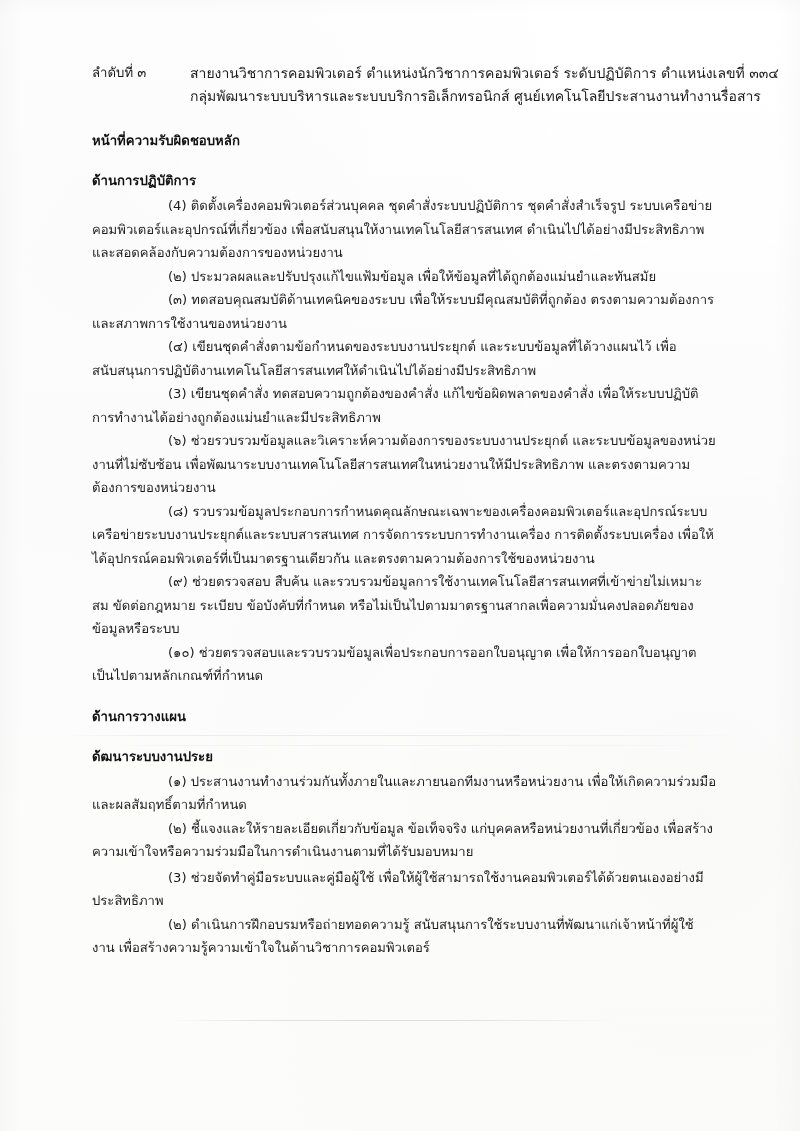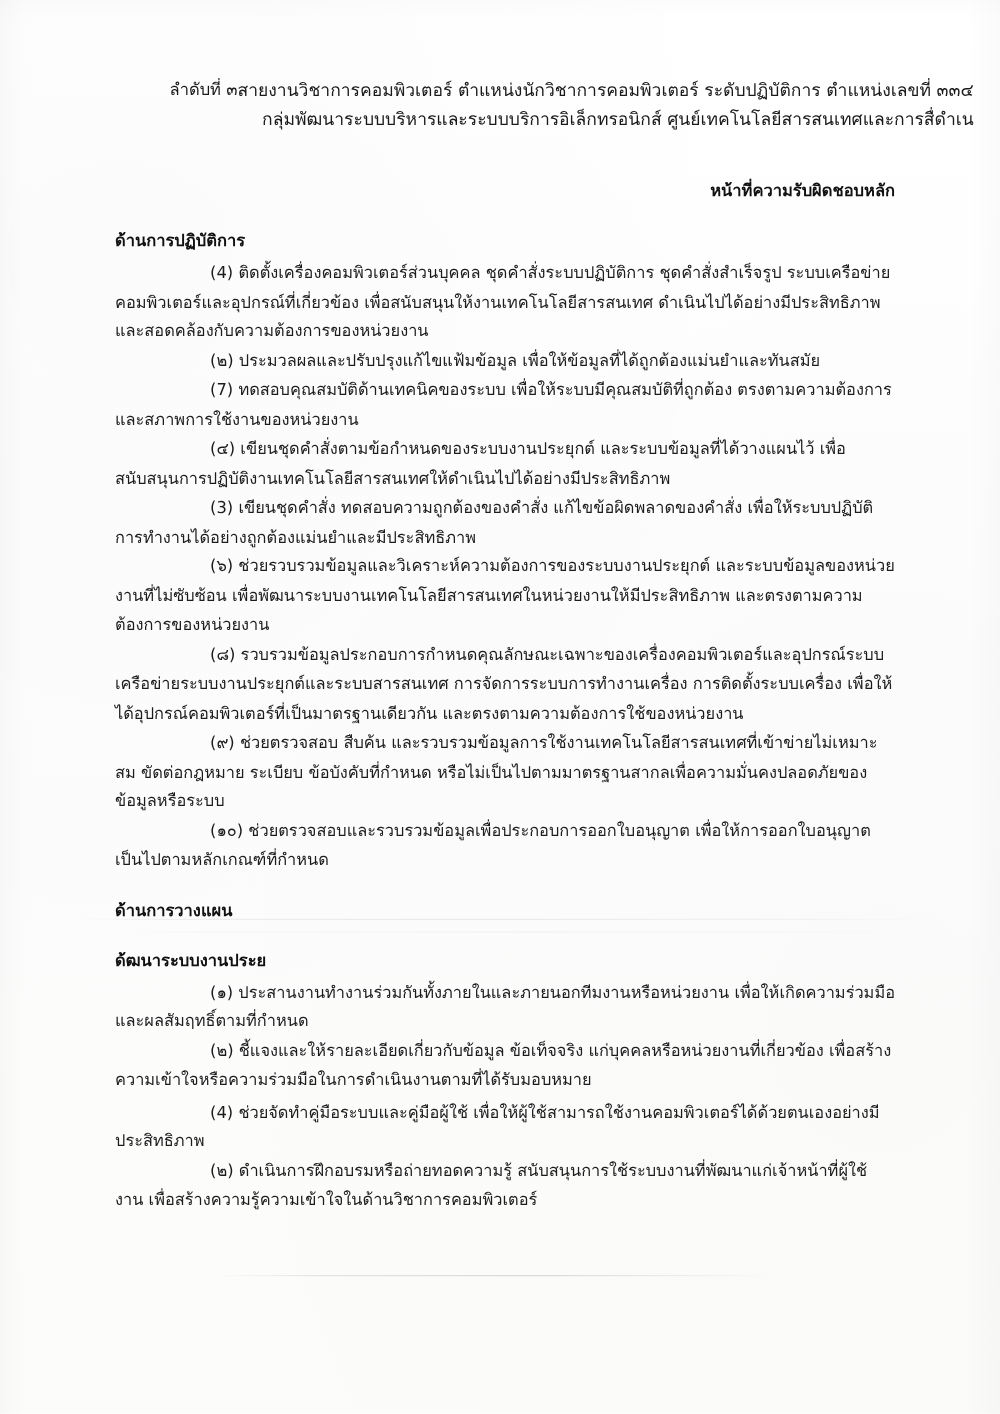--- a/index.html
+++ b/index.html
@@ -40,22 +40,21 @@
   .section-heading,
   .header-line,
   .header-label {
     font-family: "DejaVu Sans", "Liberation Sans", sans-serif;
     -webkit-font-smoothing: antialiased;
   }
 
   .header-block {
     display: flex;
     flex-direction: column;
-    margin-bottom: 36px;
-    text-align: right;
+    margin-bottom: 23px;
   }
   .header-row {
     display: flex;
     align-items: flex-start;
   }
   .header-label {
     font-size: 13.2px;
     line-height: 22px;
     white-space: nowrap;
     flex: 0 0 auto;
@@ -80,21 +79,21 @@
   }
   .section-heading {
     font-size: 13.2px;
     line-height: 22px;
     font-weight: 700;
     color: #111111;
     margin-top: 18px;
     margin-bottom: 2px;
     position: relative;
   }
-  .section-heading.first { margin-top: 0; text-align: right; }
+  .section-heading.first { margin-top: 0; }
 
   .para {
     font-size: 13.1px;
     line-height: 23.5px;
     color: #1c1c1c;
     text-align: left;
     text-indent: 76px;
     margin: 0;
     word-break: keep-all;
   }
@@ -147,54 +146,54 @@
   <div class="edge-shade left"></div>
   <div class="edge-shade right"></div>
 
   <div class="content">
 
     <div class="header-block">
       <div class="header-row">
         <div class="header-label doc-text">ลำดับที่ ๓</div>
         <div class="header-lines">
           <div class="header-line doc-text">สายงานวิชาการคอมพิวเตอร์  ตำแหน่งนักวิชาการคอมพิวเตอร์  ระดับปฏิบัติการ ตำแหน่งเลขที่ ๓๓๔</div>
-          <div class="header-line doc-text">กลุ่มพัฒนาระบบบริหารและระบบบริการอิเล็กทรอนิกส์ ศูนย์เทคโนโลยีสารสนเทศและการสื่ดำเน</div>
+          <div class="header-line doc-text">กลุ่มพัฒนาระบบบริหารและระบบบริการอิเล็กทรอนิกส์ ศูนย์เทคโนโลยีประสานงานทำงานรื่อสาร</div>
         </div>
       </div>
     </div>
 
     <div class="section">
       <div class="section-heading first doc-text">หน้าที่ความรับผิดชอบหลัก</div>
     </div>
 
     <div class="section">
       <div class="section-heading doc-text">ด้านการปฏิบัติการ</div>
       <p class="para doc-text">(4) ติดตั้งเครื่องคอมพิวเตอร์ส่วนบุคคล ชุดคำสั่งระบบปฏิบัติการ ชุดคำสั่งสำเร็จรูป ระบบเครือข่ายคอมพิวเตอร์และอุปกรณ์ที่เกี่ยวข้อง เพื่อสนับสนุนให้งานเทคโนโลยีสารสนเทศ ดำเนินไปได้อย่างมีประสิทธิภาพและสอดคล้องกับความต้องการของหน่วยงาน</p>
       <p class="para doc-text">(๒) ประมวลผลและปรับปรุงแก้ไขแฟ้มข้อมูล เพื่อให้ข้อมูลที่ได้ถูกต้องแม่นยำและทันสมัย</p>
-      <p class="para doc-text">(7) ทดสอบคุณสมบัติด้านเทคนิคของระบบ เพื่อให้ระบบมีคุณสมบัติที่ถูกต้อง ตรงตามความต้องการและสภาพการใช้งานของหน่วยงาน</p>
+      <p class="para doc-text">(๓) ทดสอบคุณสมบัติด้านเทคนิคของระบบ เพื่อให้ระบบมีคุณสมบัติที่ถูกต้อง ตรงตามความต้องการและสภาพการใช้งานของหน่วยงาน</p>
       <p class="para doc-text">(๔) เขียนชุดคำสั่งตามข้อกำหนดของระบบงานประยุกต์ และระบบข้อมูลที่ได้วางแผนไว้ เพื่อสนับสนุนการปฏิบัติงานเทคโนโลยีสารสนเทศให้ดำเนินไปได้อย่างมีประสิทธิภาพ</p>
       <p class="para doc-text">(3) เขียนชุดคำสั่ง ทดสอบความถูกต้องของคำสั่ง แก้ไขข้อผิดพลาดของคำสั่ง เพื่อให้ระบบปฏิบัติการทำงานได้อย่างถูกต้องแม่นยำและมีประสิทธิภาพ</p>
       <p class="para doc-text">(๖) ช่วยรวบรวมข้อมูลและวิเคราะห์ความต้องการของระบบงานประยุกต์ และระบบข้อมูลของหน่วยงานที่ไม่ซับซ้อน เพื่อพัฒนาระบบงานเทคโนโลยีสารสนเทศในหน่วยงานให้มีประสิทธิภาพ และตรงตามความต้องการของหน่วยงาน</p>
       <p class="para doc-text">(๘) รวบรวมข้อมูลประกอบการกำหนดคุณลักษณะเฉพาะของเครื่องคอมพิวเตอร์และอุปกรณ์ระบบเครือข่ายระบบงานประยุกต์และระบบสารสนเทศ การจัดการระบบการทำงานเครื่อง การติดตั้งระบบเครื่อง เพื่อให้ได้อุปกรณ์คอมพิวเตอร์ที่เป็นมาตรฐานเดียวกัน และตรงตามความต้องการใช้ของหน่วยงาน</p>
       <p class="para doc-text">(๙) ช่วยตรวจสอบ สืบค้น และรวบรวมข้อมูลการใช้งานเทคโนโลยีสารสนเทศที่เข้าข่ายไม่เหมาะสม ขัดต่อกฎหมาย ระเบียบ ข้อบังคับที่กำหนด หรือไม่เป็นไปตามมาตรฐานสากลเพื่อความมั่นคงปลอดภัยของข้อมูลหรือระบบ</p>
       <p class="para doc-text">(๑๐) ช่วยตรวจสอบและรวบรวมข้อมูลเพื่อประกอบการออกใบอนุญาต เพื่อให้การออกใบอนุญาตเป็นไปตามหลักเกณฑ์ที่กำหนด</p>
     </div>
 
     <div class="section">
       <div class="section-heading doc-text">ด้านการวางแผน</div>
     </div>
 
     <div class="section">
       <div class="section-heading doc-text">ด้ฒนาระบบงานประย</div>
       <p class="para doc-text">(๑) ประสานงานทำงานร่วมกันทั้งภายในและภายนอกทีมงานหรือหน่วยงาน เพื่อให้เกิดความร่วมมือ  และผลสัมฤทธิ์ตามที่กำหนด</p>
       <p class="para doc-text">(๒) ชี้แจงและให้รายละเอียดเกี่ยวกับข้อมูล ข้อเท็จจริง แก่บุคคลหรือหน่วยงานที่เกี่ยวข้อง เพื่อสร้างความเข้าใจหรือความร่วมมือในการดำเนินงานตามที่ได้รับมอบหมาย</p>
     </div>
 
     <div class="section">
-      <p class="para doc-text">(4) ช่วยจัดทำคู่มือระบบและคู่มือผู้ใช้ เพื่อให้ผู้ใช้สามารถใช้งานคอมพิวเตอร์ได้ด้วยตนเองอย่างมีประสิทธิภาพ</p>
+      <p class="para doc-text">(3) ช่วยจัดทำคู่มือระบบและคู่มือผู้ใช้ เพื่อให้ผู้ใช้สามารถใช้งานคอมพิวเตอร์ได้ด้วยตนเองอย่างมีประสิทธิภาพ</p>
       <p class="para doc-text">(๒) ดำเนินการฝึกอบรมหรือถ่ายทอดความรู้ สนับสนุนการใช้ระบบงานที่พัฒนาแก่เจ้าหน้าที่ผู้ใช้งาน เพื่อสร้างความรู้ความเข้าใจในด้านวิชาการคอมพิวเตอร์</p>
     </div>
 
   </div>
 
   <div class="scan-line a"></div>
   <div class="scan-line b"></div>
   <div class="scan-line c"></div>
 
 </div>

